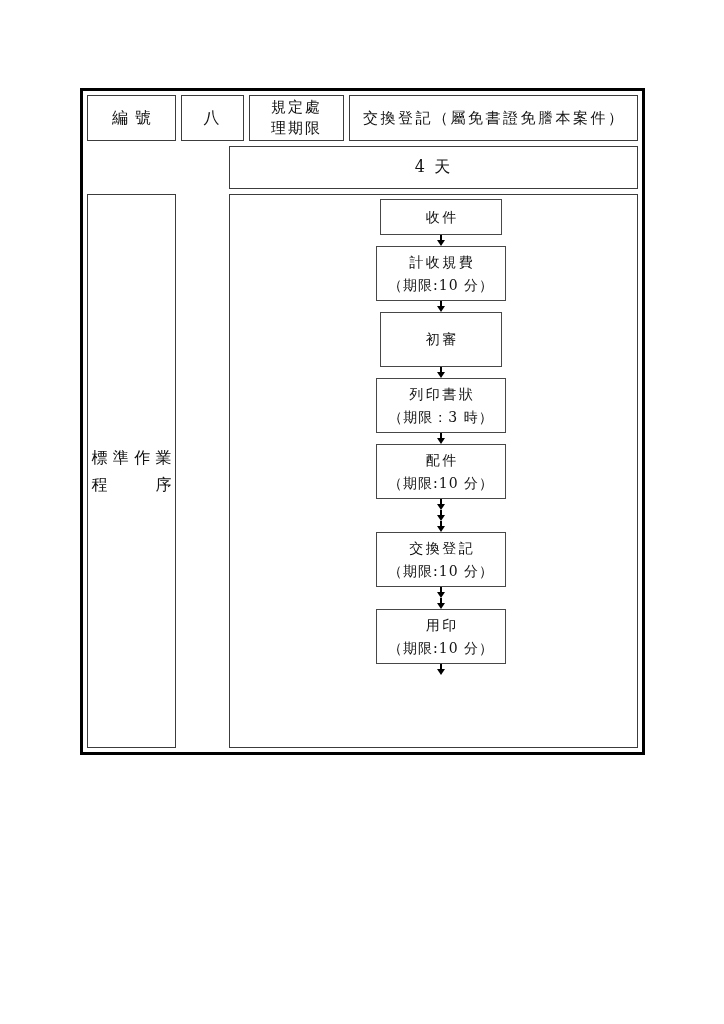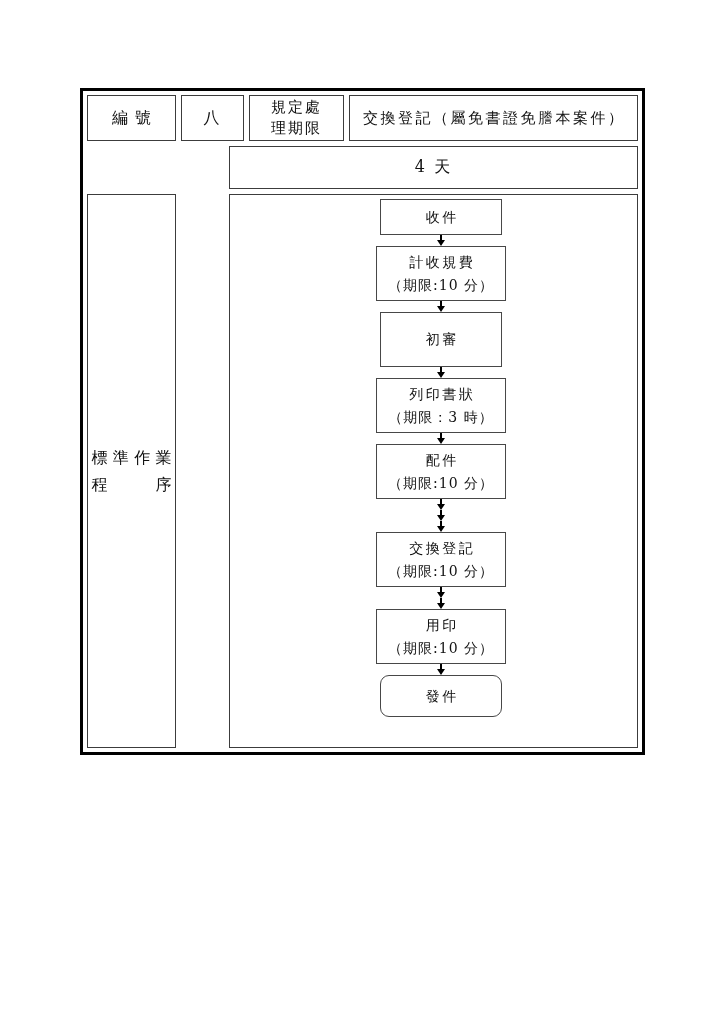--- a/index.html
+++ b/index.html
@@ -183,21 +183,17 @@
 
   <div class="flow-box">
     <div class="step-name">用印</div>
     <div class="step-duration">（期限:10 分）</div>
   </div>
   <div class="flow-arrow">
     <div class="stem"></div>
     <div class="head"></div>
   </div>
 
-  <div class="flow-box single rounded">
-    <div class="step-name">發件</div>
-
-  </div>
 
 </div>
   </div>
 
 </div>
 
 </body></html>

